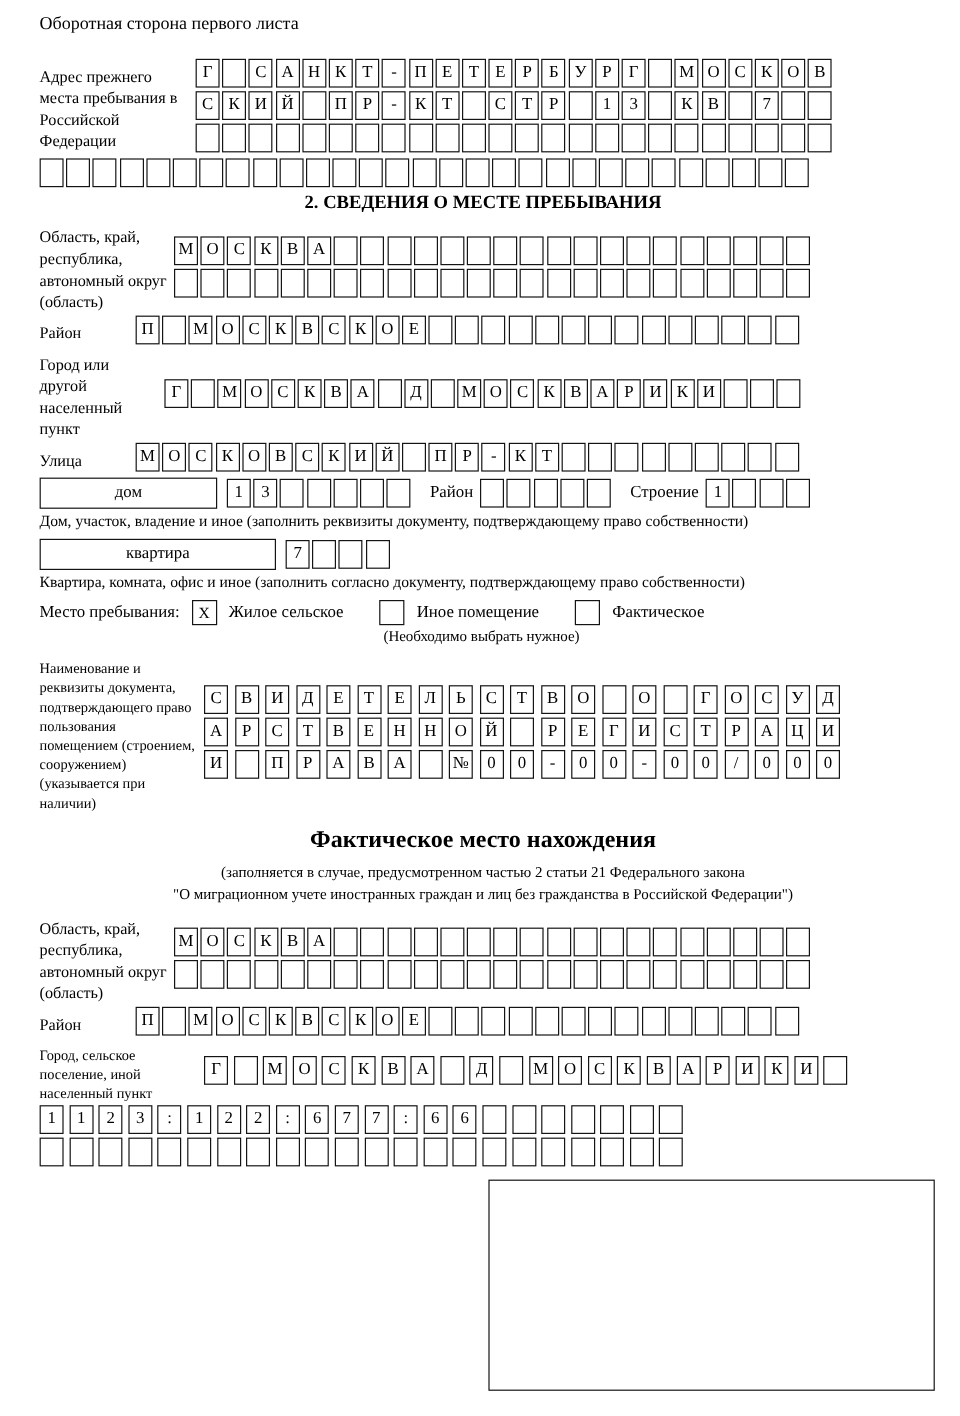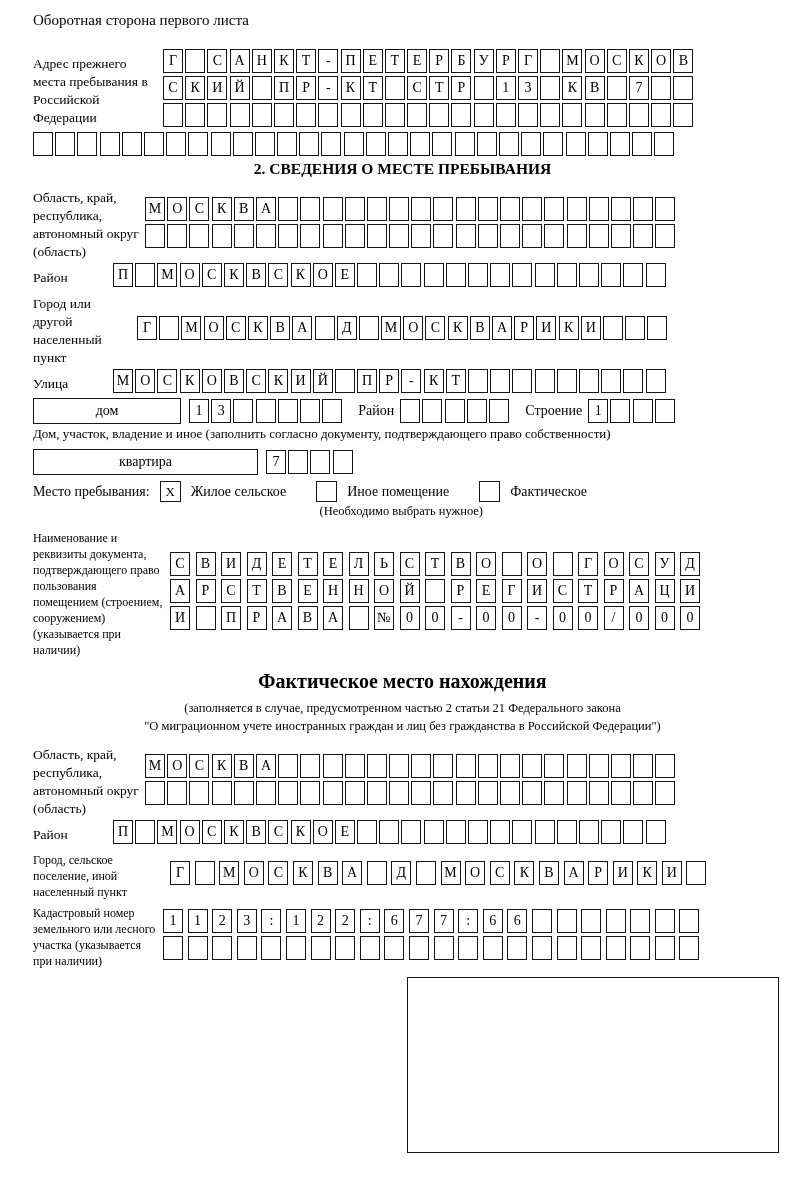--- a/index.html
+++ b/index.html
@@ -27,21 +27,21 @@
   .fullrow { margin-top: 2px; }
 
   .caption { text-align: center; font-size: 12.5px; margin: 3px 0 8px; }
   .caption-left { font-size: 13px; margin: 1px 0 7px; }
   .section-title { text-align: center; font-weight: bold; font-size: 15.5px; margin: 4px 0 8px; }
 
   .house-row { align-items: center; margin-top: 2px; }
   .named-box { height: 26px; border: 1.6px solid #141414; text-align: center;
                font-size: 14px; line-height: 23px; flex: none; }
   .house-box { width: 148px; margin-right: 8px; }
-  .apt-box { width: 225px; margin-right: 8px; }
+  .apt-box { width: 197px; margin-right: 8px; }
   .inline-label { font-size: 14px; line-height: 26px; margin: 0 6px 0 14px; flex: none; }
   .house-row .cells, .apt-row .cells { margin-bottom: 0; }
 
   .stay-row { align-items: center; margin-top: 6px; font-size: 14px; }
   .stay-label { flex: none; margin-right: 10px; }
   .checkbox { flex: none; width: 21px; height: 21px; border: 1.6px solid #141414;
               text-align: center; font-size: 13px; line-height: 19px; margin-right: 10px; }
   .opt-label { flex: none; margin-right: 30px; }
   .stay-note { font-size: 12.5px; margin: 2px 0 8px 150px; width: 300px; text-align: right; }
 
@@ -346,31 +346,32 @@
         <span class="cell"></span>
       </div>
     <div class="inline-label">Строение</div>
     <div class="cells">
         <span class="cell">1</span>
         <span class="cell"></span>
         <span class="cell"></span>
         <span class="cell"></span>
       </div>
   </div>
-  <div class="caption-left">Дом, участок, владение и иное (заполнить согласно документу, подтверждающего право собственности)</div>
+  <div class="caption-left">Дом, участок, владение и иное (заполнить реквизиты документу, подтверждающему право собственности)</div>
 
   <div class="form-row apt-row">
     <div class="named-box apt-box">квартира</div>
     <div class="cells">
         <span class="cell">7</span>
         <span class="cell"></span>
         <span class="cell"></span>
         <span class="cell"></span>
       </div>
   </div>
+  <div class="caption-left">Квартира, комната, офис и иное (заполнить согласно документу, подтверждающему право собственности)</div>
 
   <div class="form-row stay-row">
     <div class="stay-label">Место пребывания:</div>
     <div class="checkbox">X</div>
     <div class="opt-label">Жилое сельское</div>
     <div class="checkbox"></div>
     <div class="opt-label">Иное помещение</div>
     <div class="checkbox"></div>
     <div class="opt-label">Фактическое</div>
   </div>
@@ -568,21 +569,20 @@
         <span class="cell">А</span>
         <span class="cell">Р</span>
         <span class="cell">И</span>
         <span class="cell">К</span>
         <span class="cell">И</span>
         <span class="cell"></span>
       </div>
   </div>
 
   <div class="form-row">
-    <div class="label w130 label-sm">Кадастровый номер земельного или лесного участка (указывается при наличии)</div>
     <div class="rows">
       <div class="cells wide2">
           <span class="cell">1</span>
           <span class="cell">1</span>
           <span class="cell">2</span>
           <span class="cell">3</span>
           <span class="cell">:</span>
           <span class="cell">1</span>
           <span class="cell">2</span>
           <span class="cell">2</span>

